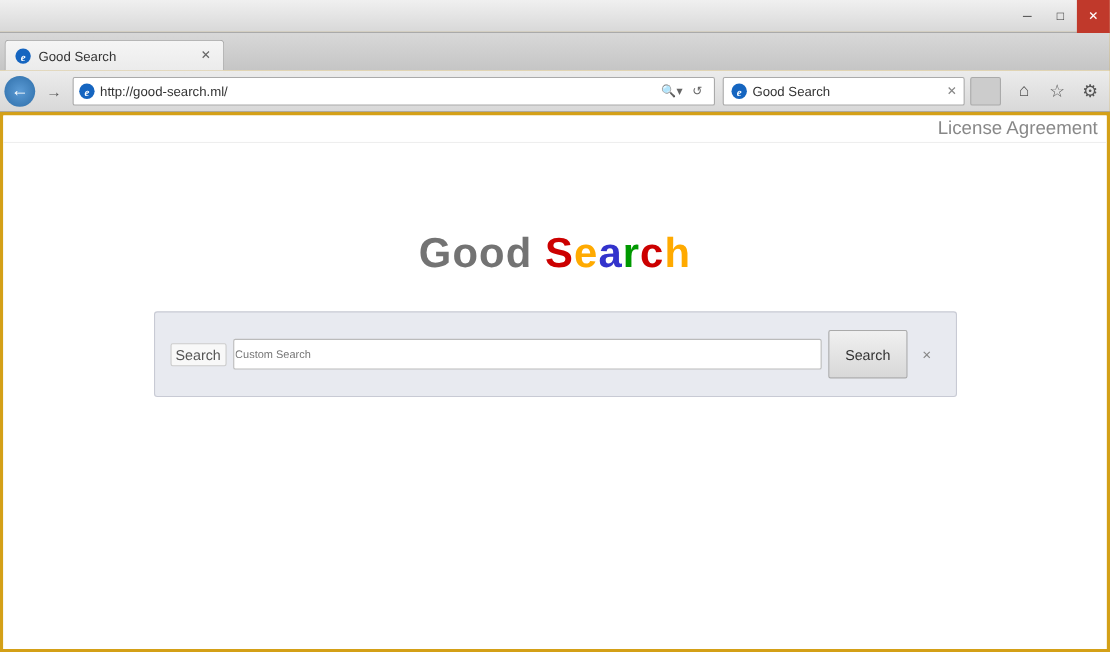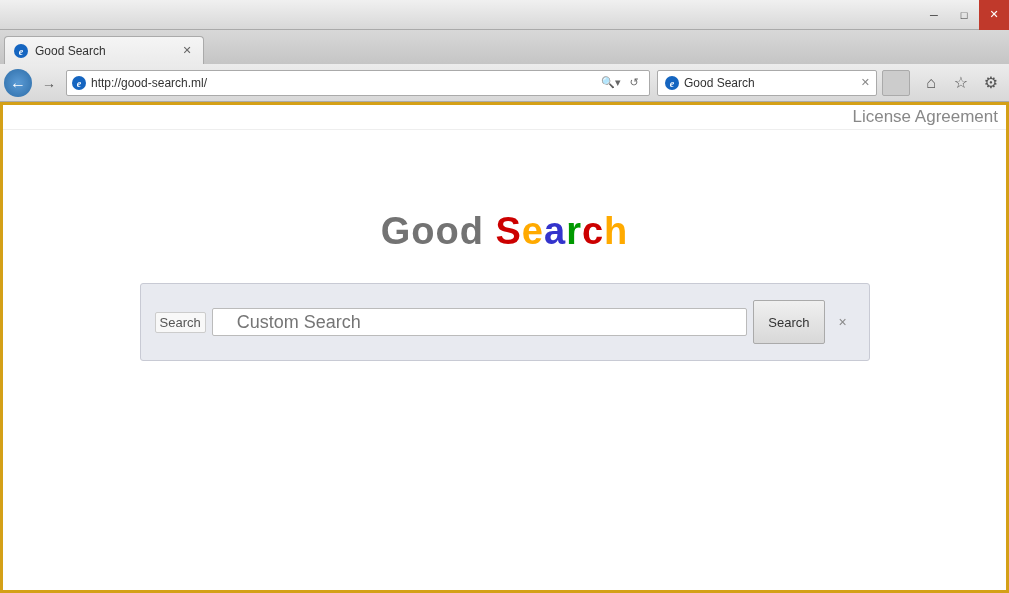--- a/index.html
+++ b/index.html
@@ -269,22 +269,22 @@
       padding: 2px 4px;
       border-radius: 2px;
       flex-shrink: 0;
     }
 
     .search-input {
       flex: 1;
       height: 28px;
       border: 1px solid #bbb;
       border-radius: 2px;
-      padding: 0 24px;
-      font-size: 18px;
+      padding: 0 1px;
+      font-size: 10px;
       color: #c2410c;
       outline: none;
     }
 
     .search-btn {
       height: 44px;
       padding: 0 14px;
       background: linear-gradient(to bottom, #f0f0f0, #d8d8d8);
       border: 1px solid #aaa;
       border-radius: 2px;

